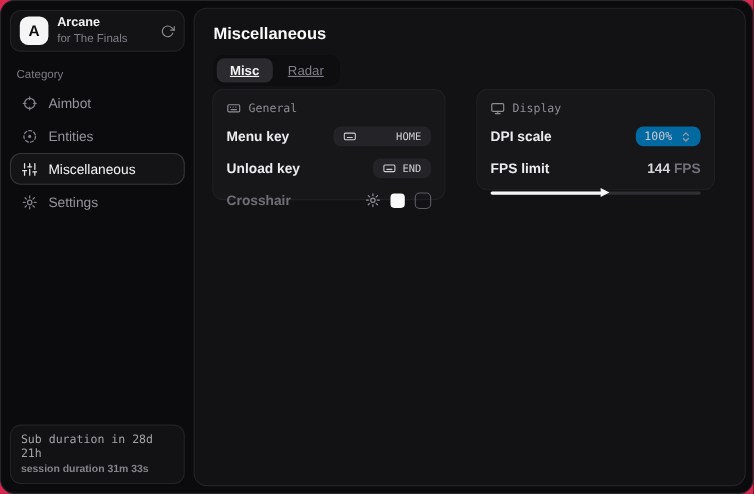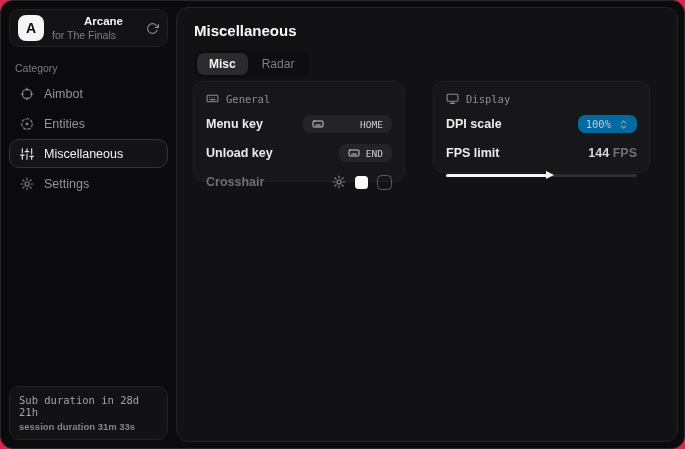--- a/index.html
+++ b/index.html
@@ -22,21 +22,21 @@
   .brand-card {
     height:38px; display:flex; align-items:center; gap:8px;
     background:#131315; border:1px solid #222226; border-radius:10px; padding:0 8px;
   }
   .logo {
     width:26px; height:26px; border-radius:8px; background:#f5f5f6;
     color:#0b0b0d; font-weight:bold; font-size:14px;
     display:flex; align-items:center; justify-content:center; flex:0 0 auto;
   }
   .brand-text { display:flex; flex-direction:column; line-height:1.15; min-width:0; }
-  .brand-name { color:#f4f4f5; font-size:11.5px; font-weight:bold;margin-left:32px; }
+  .brand-name { color:#f4f4f5; font-size:11.5px; font-weight:bold; }
   .brand-sub  { color:#7f7f87; font-size:10.5px; }
   .brand-refresh { margin-left:auto; color:#8a8a91; display:flex; }
   .category { margin:15px 6px 5px 6px; font-size:10.5px; color:#7b7b83; }
   .nav { display:flex; flex-direction:column; gap:1px; }
   .nav-item {
     height:29px; display:flex; align-items:center; gap:10px;
     padding:0 10px; border-radius:10px; border:1px solid transparent;
     color:#94949c; font-size:12.5px; cursor:default;
   }
   .nav-item .nicon { display:flex; color:#80808a; }
@@ -54,21 +54,21 @@
     position:absolute; left:175px; top:6px; right:6px; bottom:6px;
     background:#121214; border:1px solid #232328; border-radius:12px;
     padding:14px 17px;
   }
   .page-title { color:#fafafa; font-size:15px; font-weight:bold; }
   .tabbar {
     margin-top:11px; display:inline-flex; gap:2px;
     background:#0e0e10; border-radius:9px; padding:3px;
   }
   .tab {
-    padding:4px 12px; border-radius:7px; font-size:12px; color:#7f7f87; cursor:default;
+    padding:4px 12px; border-radius:7px; font-size:12px; color:#7f7f87; cursor:default;text-decoration:underline;
   }
   .tab.active { background:#2a2a2f; color:#f4f4f5; font-weight:bold; }
   .card {
     position:absolute; background:#17171a; border:1px solid #1f1f24;
     border-radius:10px; padding:10px 12px;
   }
   .card-general { left:16px; top:73px; width:212px; height:101px; }
   .card-display { left:256px; top:73px; width:217px; height:92px; }
   .card-head {
     display:flex; align-items:center; gap:7px;

